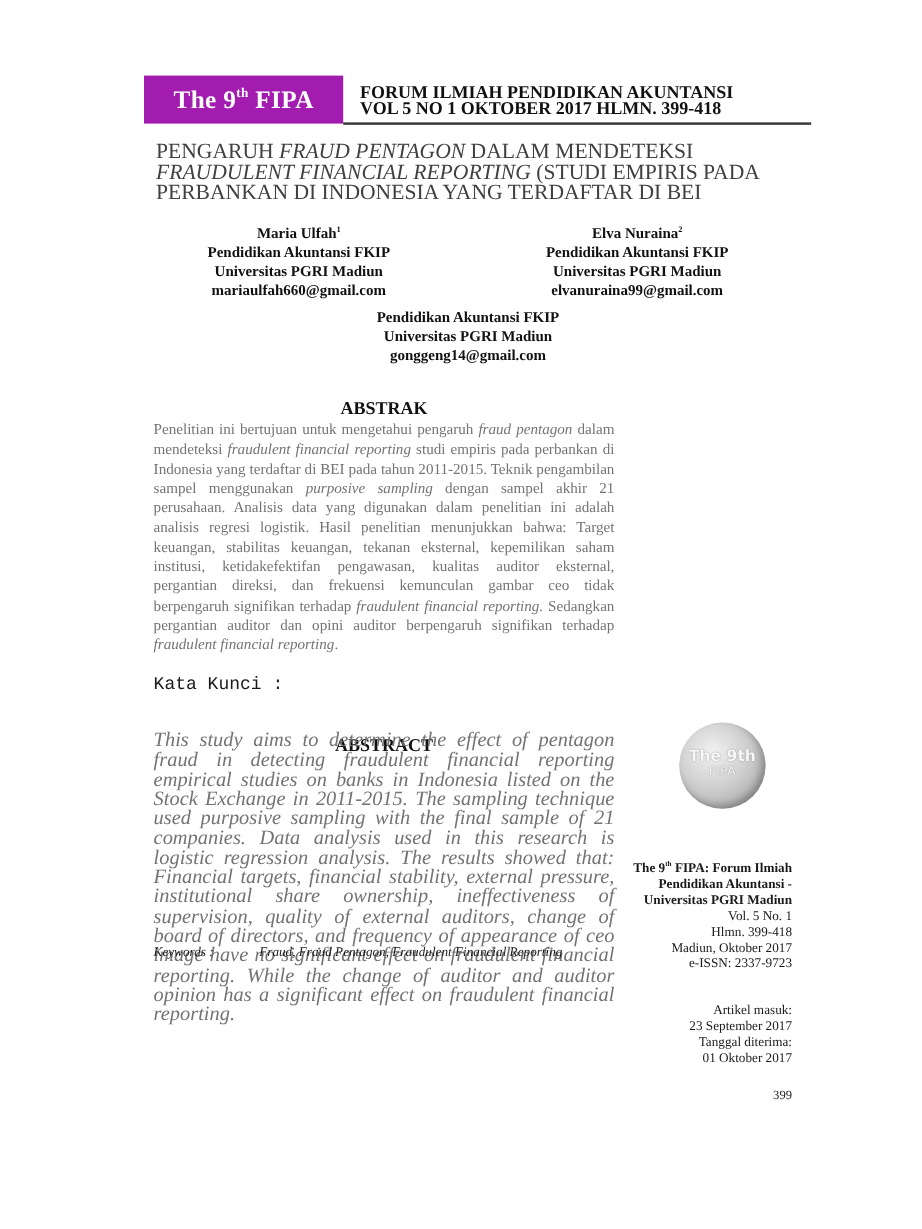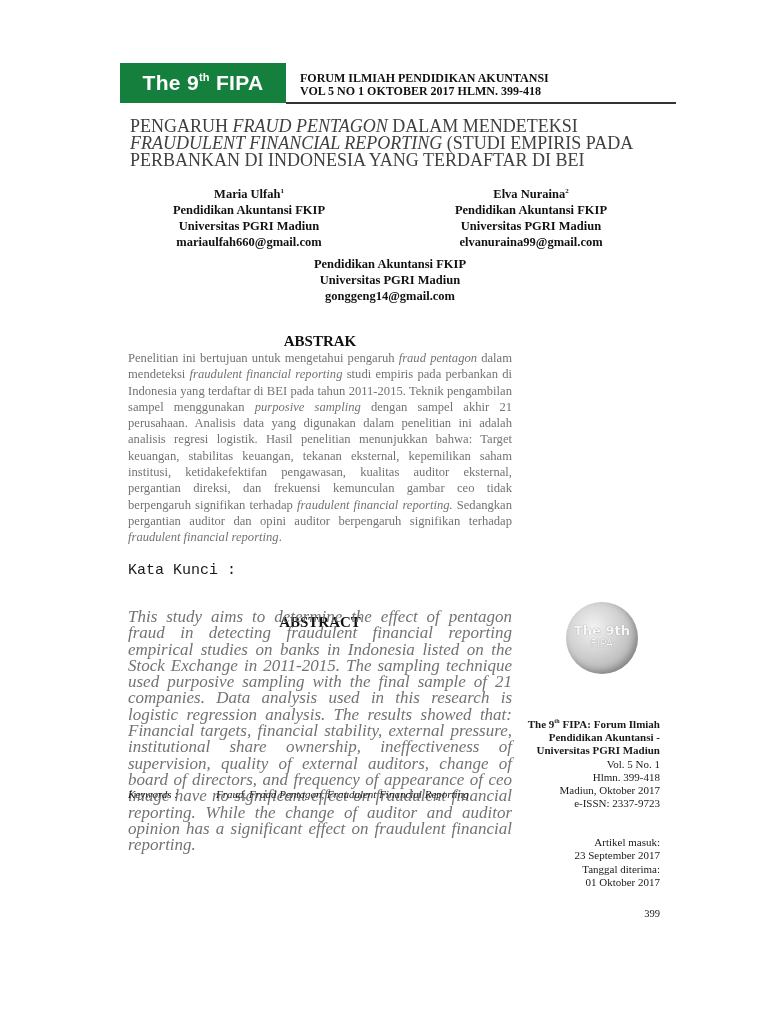--- a/index.html
+++ b/index.html
@@ -3,28 +3,28 @@
 <meta charset="utf-8">
 <style>
   html, body { margin: 0; padding: 0; }
   body {
     width: 768px; height: 1024px; background: #ffffff; position: relative;
     font-family: "DejaVu Serif", "Liberation Serif", serif; color: #1a1a1a; overflow: hidden;
   }
   .abs { position: absolute; }
   
   .banner {
-    left: 120px; top: 63px; width: 166px; height: 40px; background: #15803d;
-    color: #ffffff; font-family: Liberation Sans, sans-serif; font-weight: bold;
+    left: 120px; top: 63px; width: 166px; height: 40px; background: #a21caf;
+    color: #ffffff; font-family: Liberation Serif, serif; font-weight: bold;
     font-size: 21px; line-height: 40px; text-align: center; letter-spacing: 0.3px;
   }
   .banner sup { font-size: 11px; vertical-align: 9px; line-height: 0; }
   .journal-info {
     left: 300px; top: 72px; font-family: "Liberation Serif", serif; font-weight: bold;
-    font-size: 12px; line-height: 13px; color: #111;
+    font-size: 15px; line-height: 13px; color: #111;
   }
   .header-rule { left: 286px; top: 102px; width: 390px; height: 2px; background: #333; }
 
   
   .title {
     left: 130px; top: 118px; width: 520px; text-align: left;
     font-family: "Liberation Serif", serif; font-size: 18px; line-height: 17px; color: #404040;
   }
   .title i { font-style: italic; }
 

